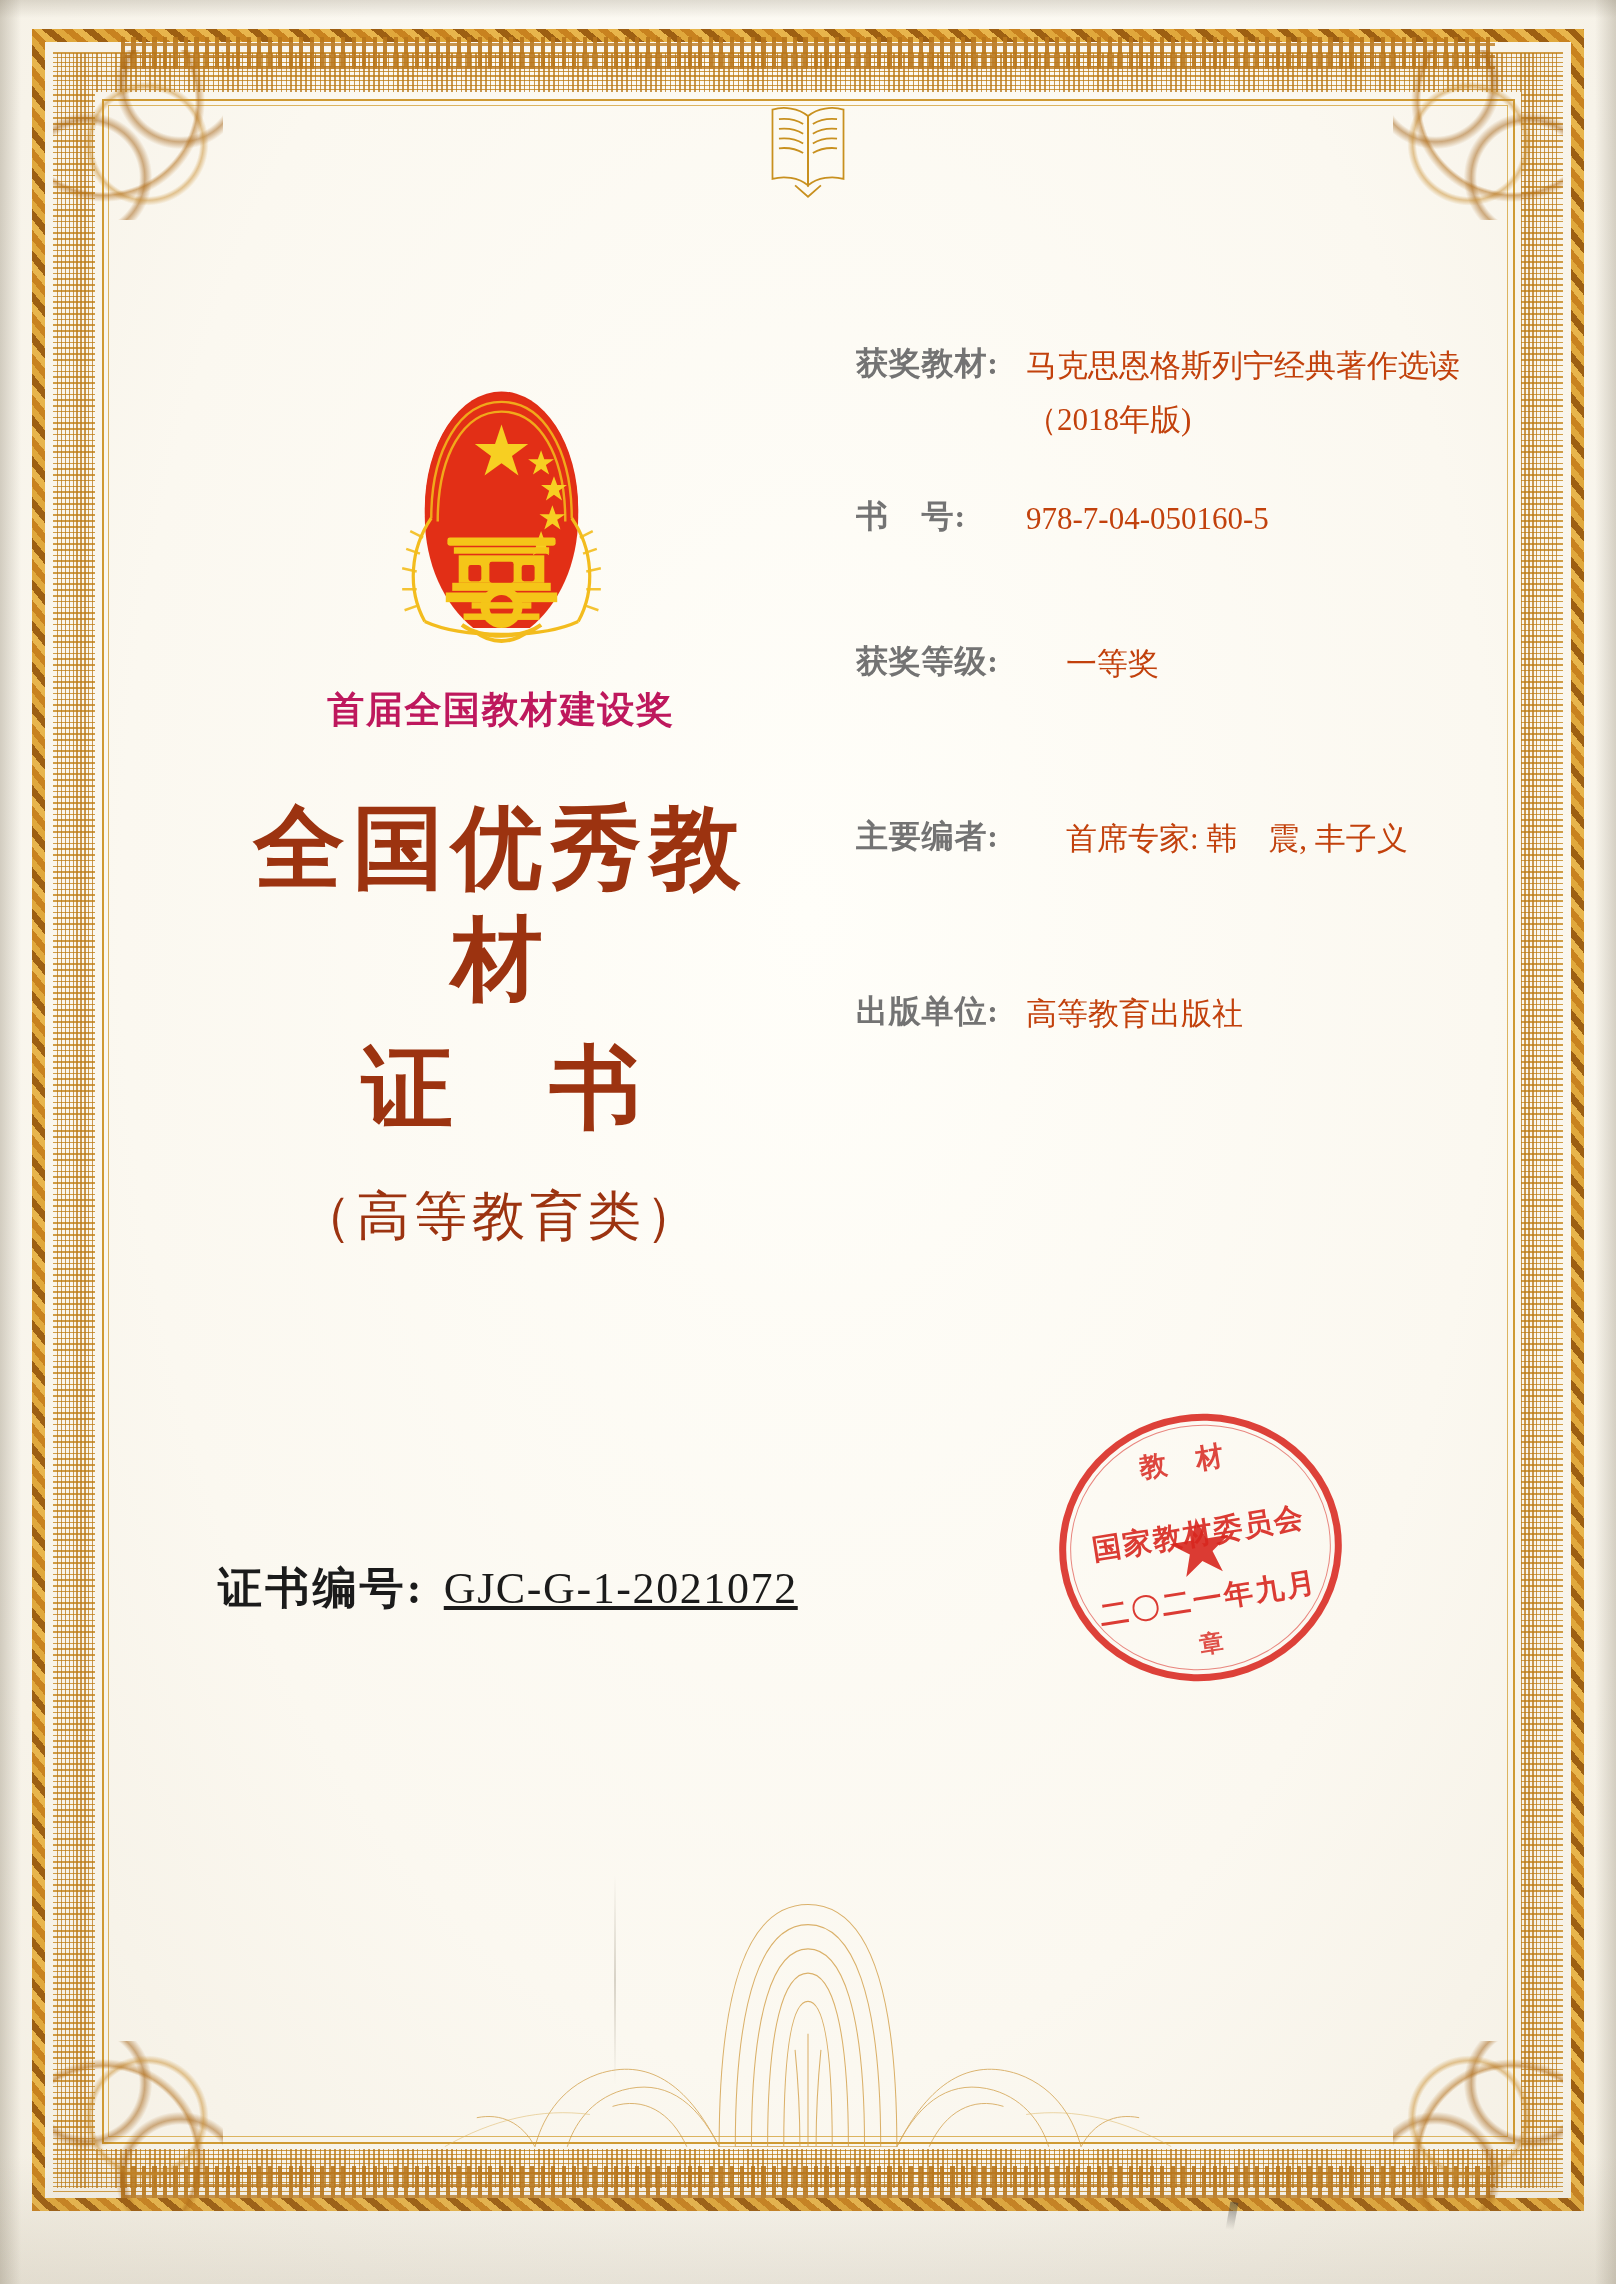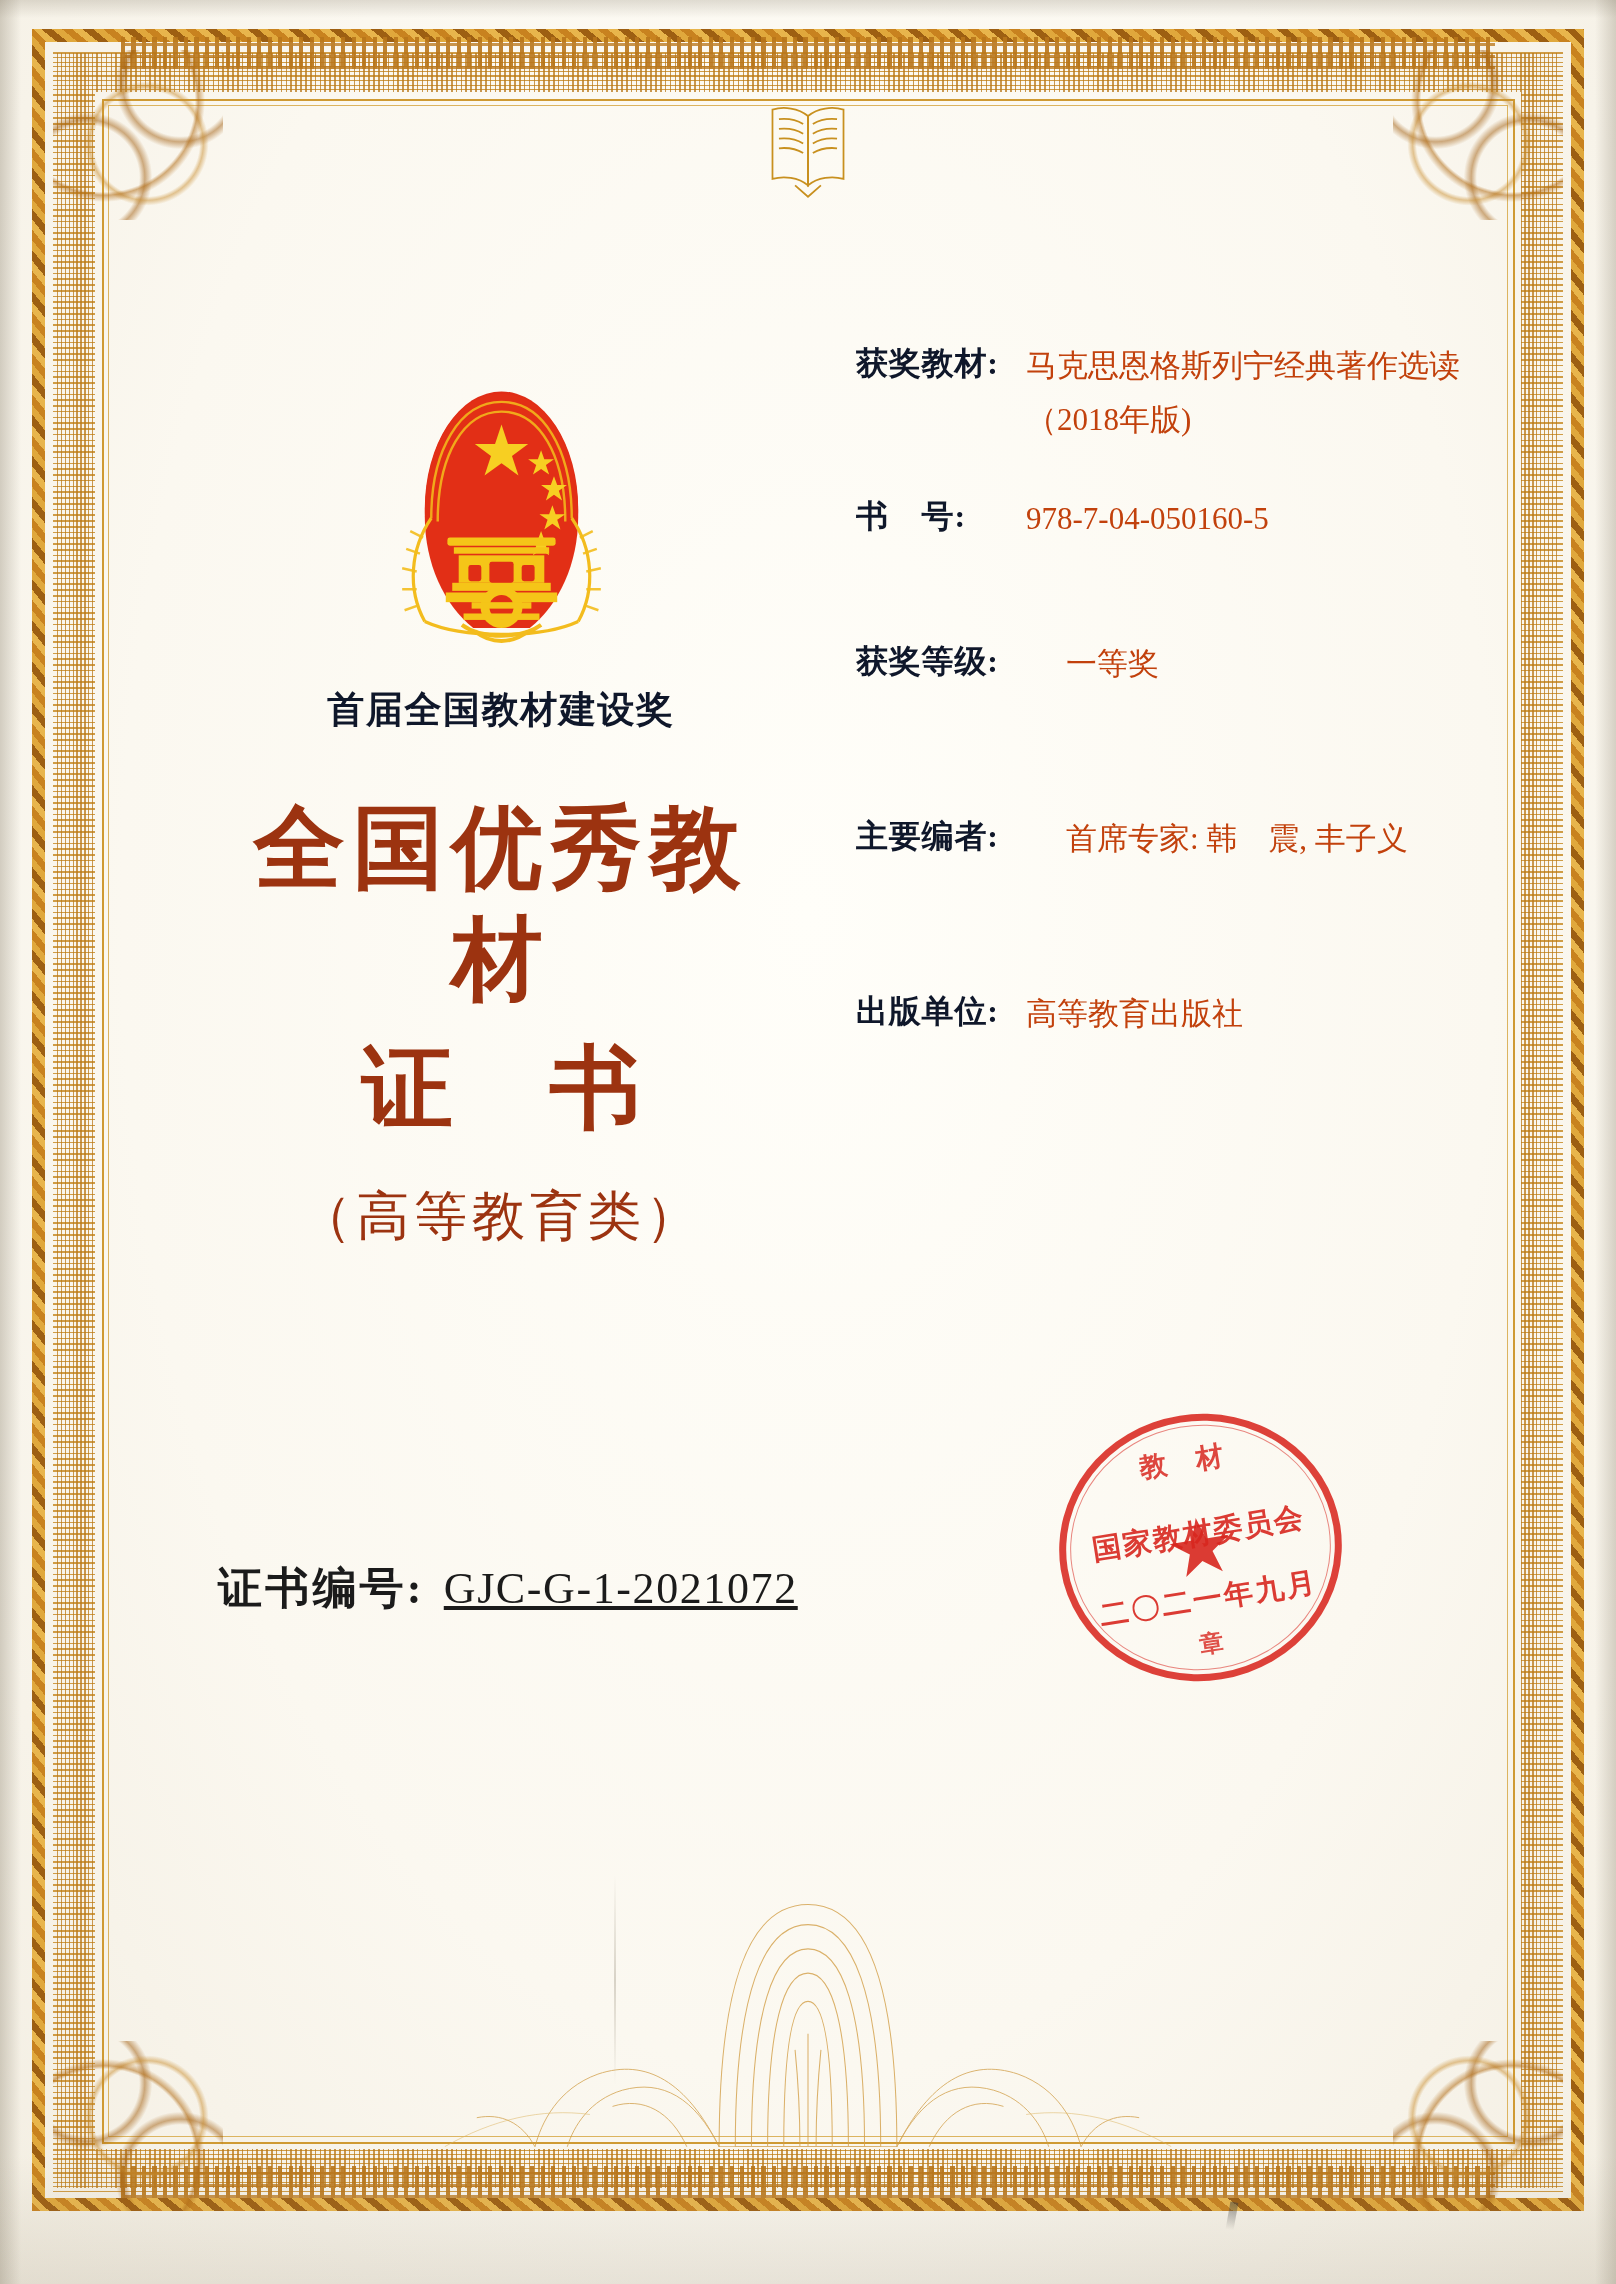--- a/index.html
+++ b/index.html
@@ -173,21 +173,21 @@
     margin: 0 auto;
     position: relative;
   }
 
   .award-line {
     margin-top: 14.5px;
     font-family: "Liberation Serif", "DejaVu Serif", serif;
     font-weight: bold;
     font-size: 37px;
     letter-spacing: 1.6px;
-    color: #0f172a;
+    color: #be185d;
   }
 
   .main-title {
     margin-top: 58px;
     font-weight: bold;
     font-size: 91px;
     letter-spacing: 8px;
     color: #9c3310;
     line-height: 1.22;
   }
@@ -226,21 +226,21 @@
   .field {
     display: flex;
     align-items: flex-start;
     margin-bottom: 44px;
   }
   .field .f-label {
     flex: 0 0 auto;
     width: 170px;
     font-size: 32px;
     font-weight: bold;
-    color: #0f172a;
+    color: #737373;
     letter-spacing: 0.8px;
     line-height: 1.55;
     white-space: nowrap;
   }
   .field .f-value {
     flex: 1 1 auto;
     font-size: 31px;
     color: #c2410c;
     line-height: 1.75;
     letter-spacing: 0px;

